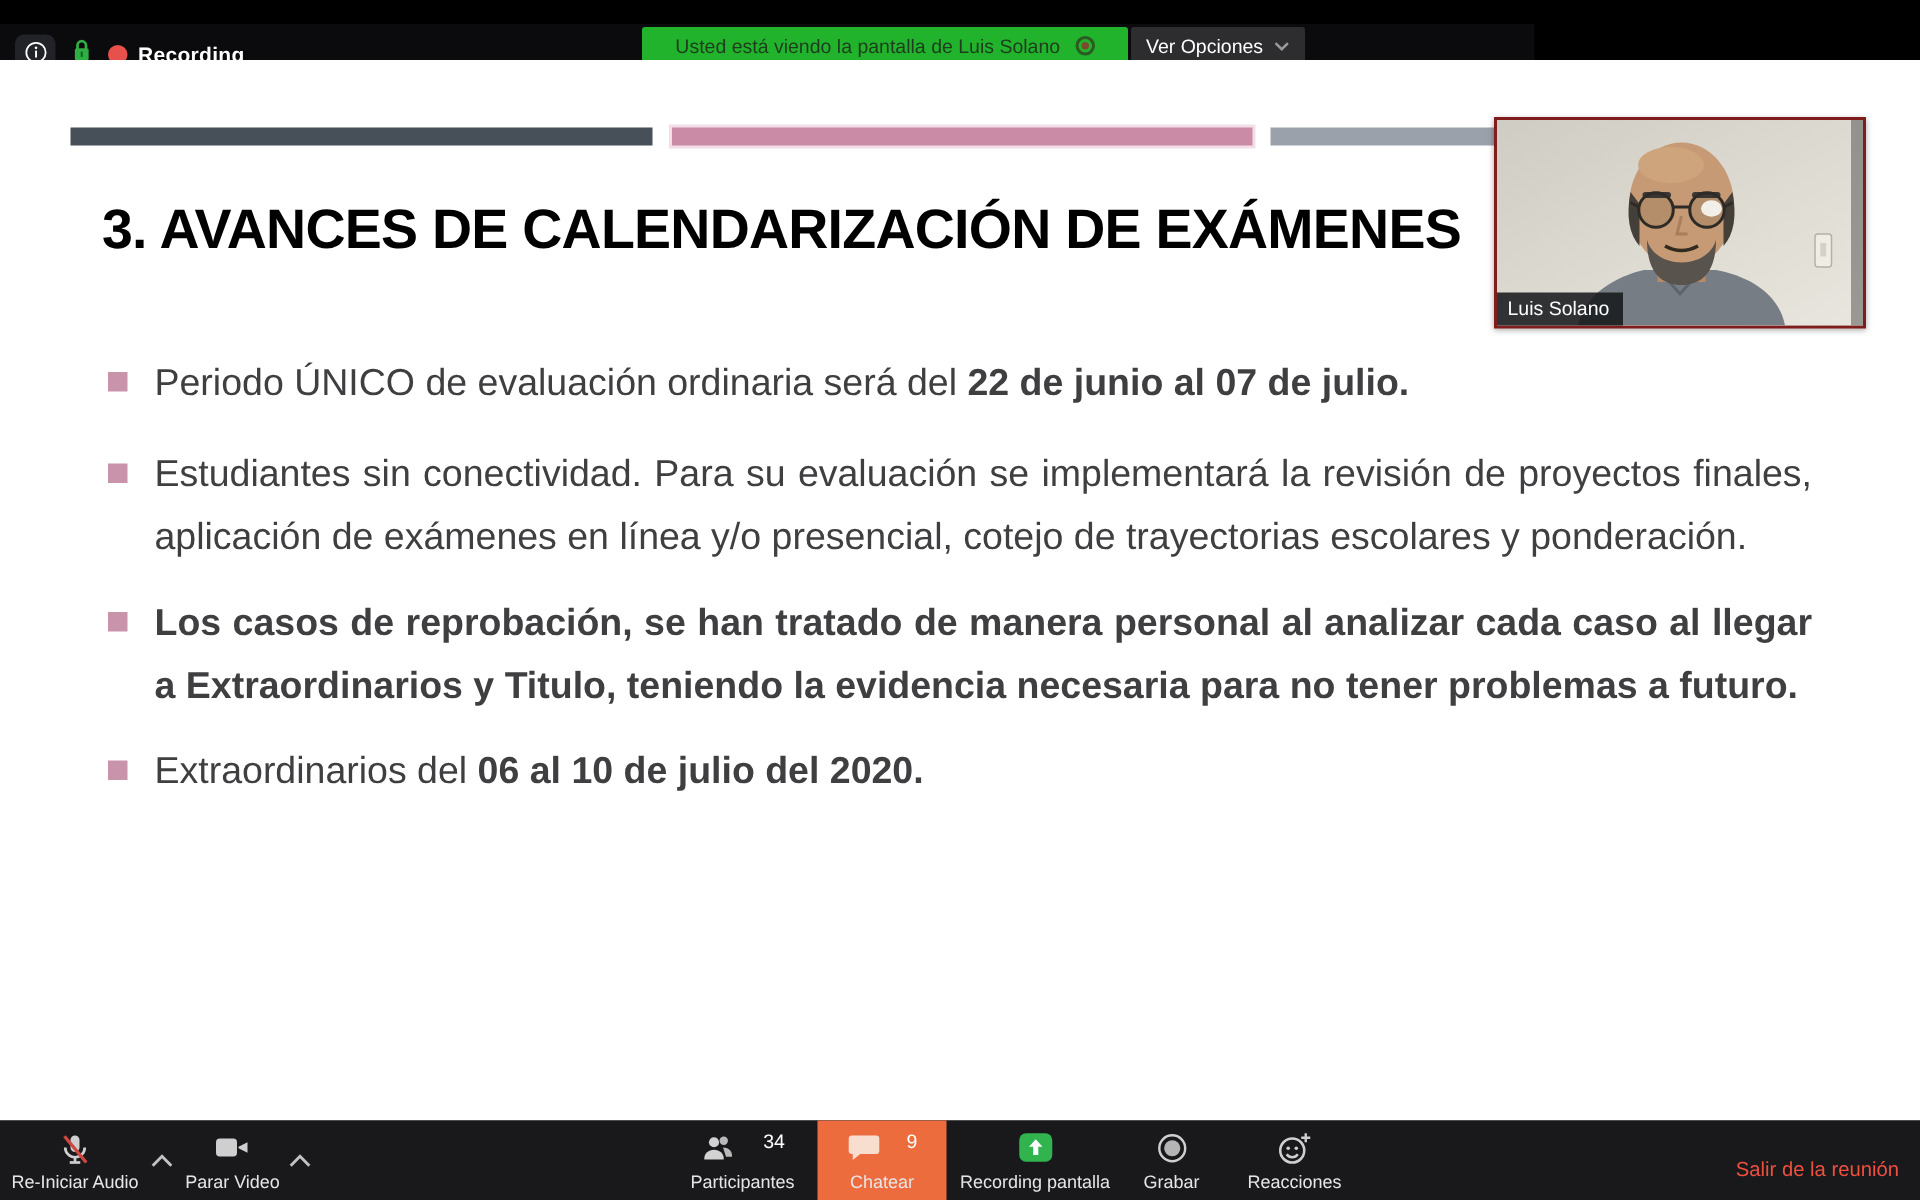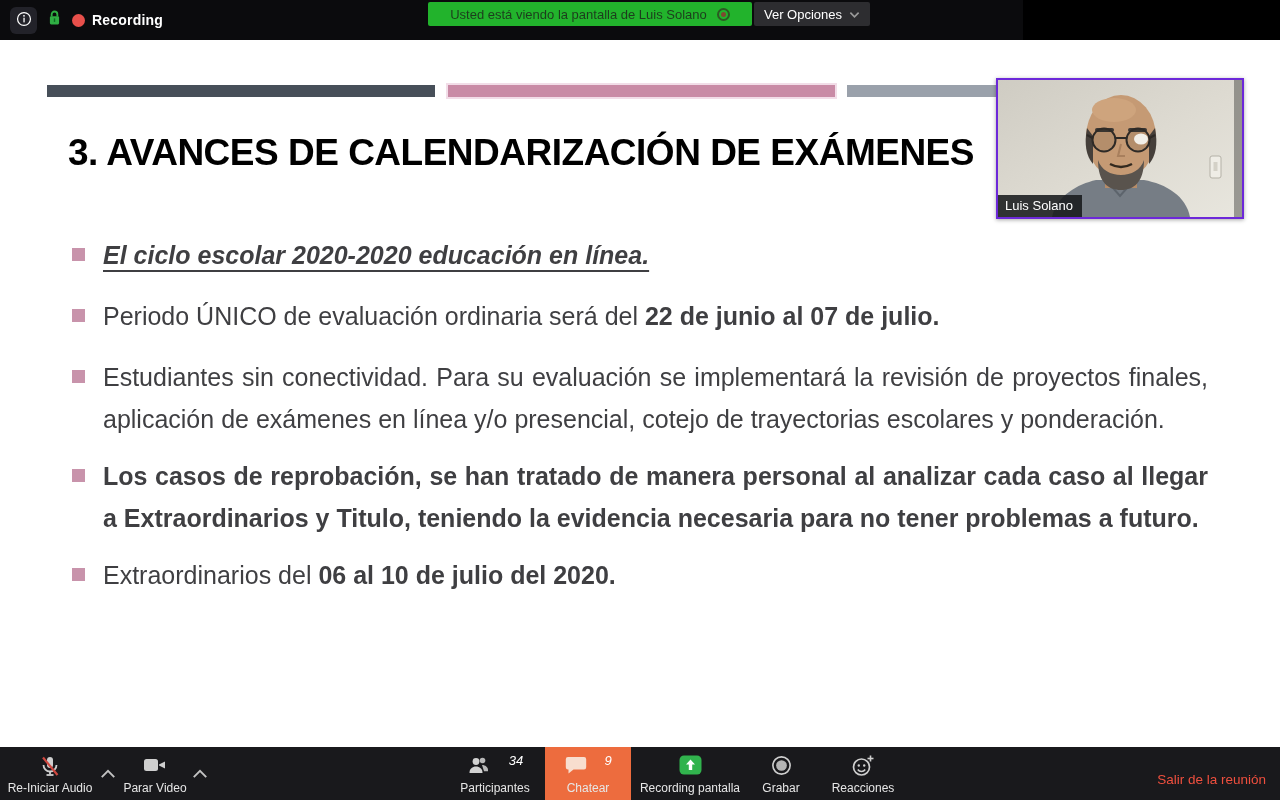--- a/index.html
+++ b/index.html
@@ -4,21 +4,21 @@
 <style>
   * { margin:0; padding:0; box-sizing:border-box; }
   html,body { background:#000; }
   .screen {
     position:relative; width:1280px; height:800px; overflow:hidden;
     background:#000; font-family:"Liberation Sans", sans-serif;
   }
 
   
   .topbar {
-    position:absolute; top:0; left:0; width:1023px; height:40px;
+    position:absolute; top:16px; left:0; width:1023px; height:40px;
     background:#0b0b0d;
     padding-left:16px;
   }
   .topbar-left {
     position:absolute; left:10px; top:0; height:40px;
     display:flex; align-items:center; gap:9px;
   }
   .info-btn {
     width:27px; height:27px; border:none; border-radius:6px;
     background:#222229; display:flex; align-items:center; justify-content:center;
@@ -73,41 +73,41 @@
   }
   .txt.just { text-align:justify; }
   .emph-biu { font-weight:bold; font-style:italic; text-decoration:underline; text-underline-offset:6px; }
   .emph-bi  { font-weight:bold; }
   .txt b { font-weight:bold; }
   .gap-lg { margin-bottom:15px; }
 
   
   .video-thumb {
     position:absolute; left:996px; top:78px; width:248px; height:141px;
-    border:2px solid #6d28d9; background:#d8d5cc; cursor:pointer;
+    border:2px solid #7f1d1d; background:#d8d5cc; cursor:pointer;
     box-shadow:0 1px 4px rgba(0,0,0,.35);
   }
   .video-thumb svg { display:block; }
   .name-tag {
     position:absolute; left:0; bottom:0; background:rgba(24,26,28,.88);
     color:#fff; font-size:13px; padding:3px 9px 4px 7px;
   }
 
   
   .toolbar {
     position:absolute; bottom:0; left:0; width:1280px; height:53px;
     background:#19191c;
   }
   .tool {
     position:absolute; top:0; height:53px; border:none; background:transparent;
     display:flex; flex-direction:column; align-items:center; justify-content:center;
     color:#e6e6e6; cursor:pointer; padding-top:2px;
   }
   .tool .lbl { font-size:12px; margin-top:3px; color:#e6e6e6; white-space:nowrap; }
-  .icon-row { display:flex; align-items:flex-start; gap:16px; height:24px;font-style:italic; }
+  .icon-row { display:flex; align-items:flex-start; gap:16px; height:24px; }
   .badge { color:#fff; font-size:13px; line-height:13px; margin-top:0; }
 
   .tool-mute { left:4px;  width:92px; }
   .caret-a   { left:94px; width:28px; }
   .tool-video{ left:122px; width:66px; }
   .caret-b   { left:186px; width:28px; }
   .tool-participants { left:445px; width:100px; }
   .tool-chat { left:545px; width:86px; background:#ed6c3e; }
   .tool-share{ left:631px; width:118px; }
   .tool-record{ left:749px; width:64px; }
@@ -164,26 +164,20 @@
 
   <main class="slide">
     <div class="bar bar-1"></div>
     <div class="bar bar-2"></div>
     <div class="bar bar-3"></div>
 
     <h1 class="slide-title">3. AVANCES DE CALENDARIZACIÓN DE EXÁMENES</h1>
 
     <div class="bullets">
 
-      <div class="bullet">
-        <span class="sq"></span>
-        <div class="txt">
-          <span class="emph-biu">El ciclo escolar 2020-2020 educación en línea.</span>
-        </div>
-      </div>
 
       <div class="bullet">
         <span class="sq"></span>
         <div class="txt"><span>Periodo ÚNICO de evaluación ordinaria será del </span><b>22 de junio al 07 de julio.</b></div>
       </div>
 
       <div class="bullet gap-lg">
         <span class="sq"></span>
         <div class="txt just">Estudiantes sin conectividad. Para su evaluación se implementará la revisión de proyectos finales, aplicación de exámenes en línea y/o presencial, cotejo de trayectorias escolares y ponderación.</div>
       </div>

